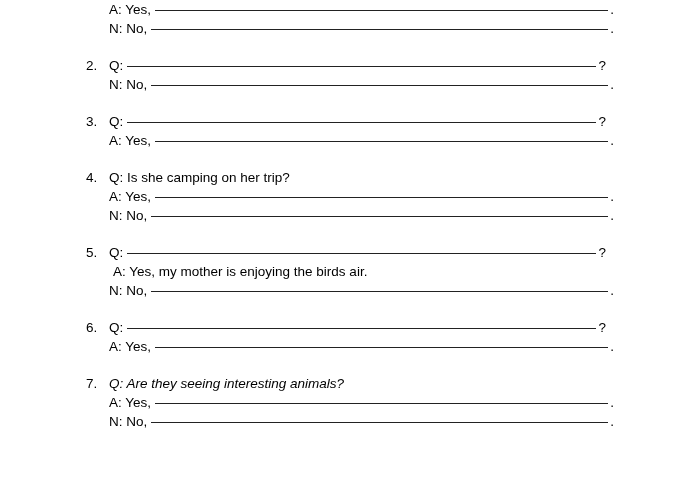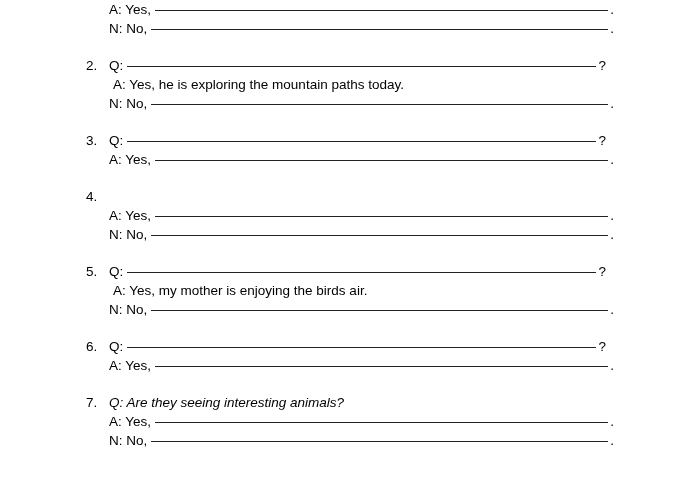--- a/index.html
+++ b/index.html
@@ -116,23 +116,20 @@
         </div>
       </div>
       <div class="item">
         <div class="line line-q">
           <span class="num">2.</span>
           <span class="tag">Q:</span>
           <span class="blank"></span>
           <span class="term">?</span>
           <span class="spacer-right"></span>
         </div>
-        <div class="line line-a filled">
-          <span class="text">A: Yes, he is exploring the mountain paths today.</span>
-        </div>
         <div class="line line-n">
           <span class="tag">N: No,</span>
           <span class="blank"></span>
           <span class="term">.</span>
           <span class="spacer-right"></span>
         </div>
       </div>
       <div class="item">
         <div class="line line-q">
           <span class="num">3.</span>
@@ -144,20 +141,21 @@
         <div class="line line-a">
           <span class="tag">A: Yes,</span>
           <span class="blank"></span>
           <span class="term">.</span>
           <span class="spacer-right"></span>
         </div>
       </div>
       <div class="item">
         <div class="line line-q filled">
           <span class="num">4.</span>
+          <span class="text" style="margin-left: 0px;">Q: Is she camping on her trip?</span>
         </div>
         <div class="line line-a">
           <span class="tag">A: Yes,</span>
           <span class="blank"></span>
           <span class="term">.</span>
           <span class="spacer-right"></span>
         </div>
         <div class="line line-n">
           <span class="tag">N: No,</span>
           <span class="blank"></span>

